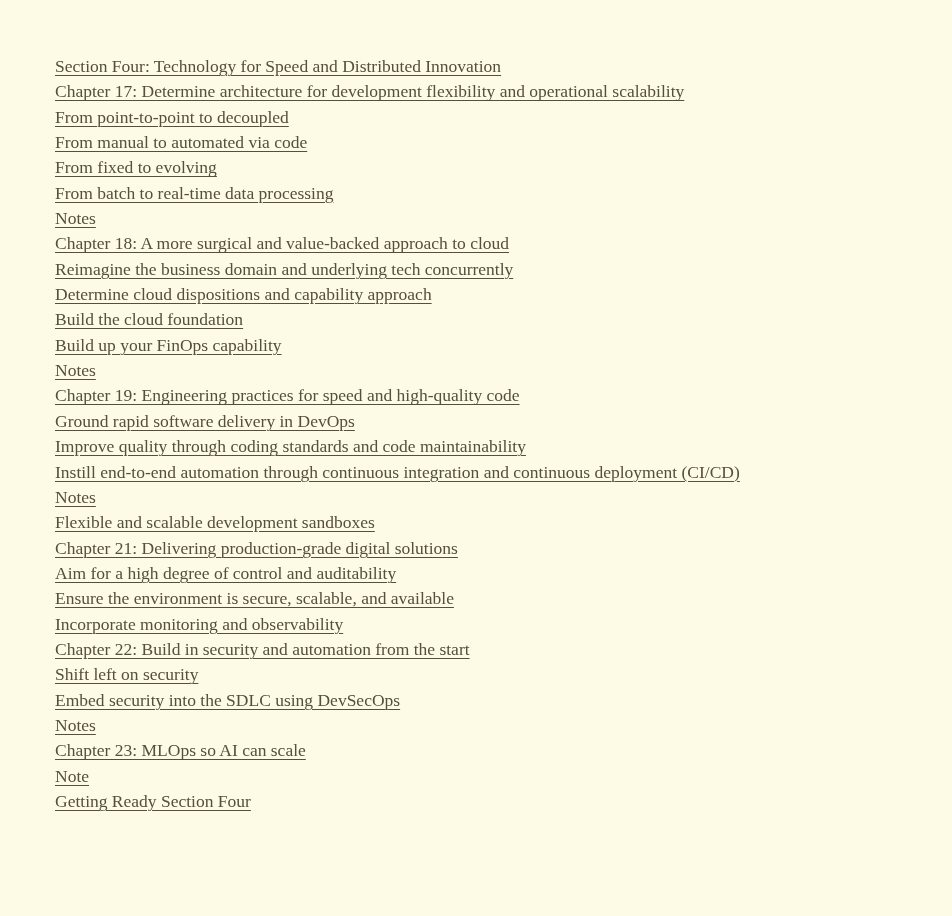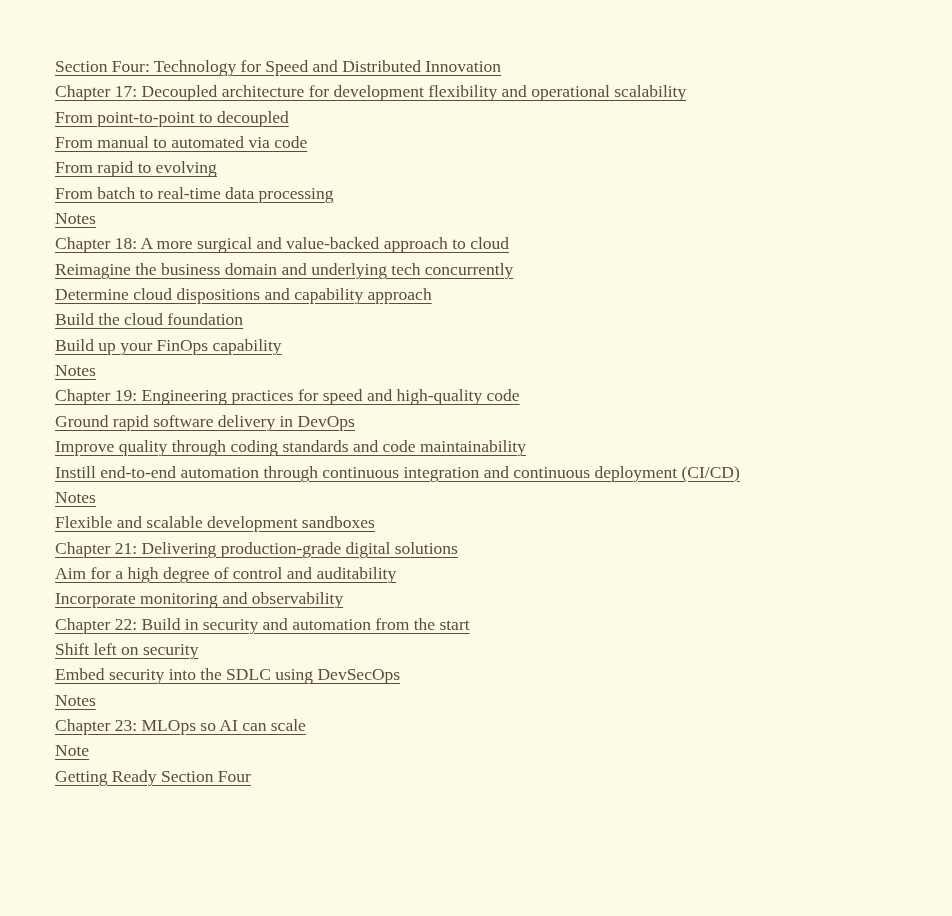--- a/index.html
+++ b/index.html
@@ -39,40 +39,41 @@
     text-decoration-skip-ink: auto;
     cursor: pointer;
   }
 </style>
 </head>
 <body>
 
 <div class="toc-page">
   <ul class="toc-list">
       <li><a class="toc-link">Section Four: Technology for Speed and Distributed Innovation</a></li>
-      <li><a class="toc-link">Chapter 17: Decoupled architecture for development flexibility and operational scalability</a></li>
+      <li><a class="toc-link">Chapter 17: Determine architecture for development flexibility and operational scalability</a></li>
       <li><a class="toc-link">From point-to-point to decoupled</a></li>
       <li><a class="toc-link">From manual to automated via code</a></li>
-      <li><a class="toc-link">From rapid to evolving</a></li>
+      <li><a class="toc-link">From fixed to evolving</a></li>
       <li><a class="toc-link">From batch to real-time data processing</a></li>
       <li><a class="toc-link">Notes</a></li>
       <li><a class="toc-link">Chapter 18: A more surgical and value-backed approach to cloud</a></li>
       <li><a class="toc-link">Reimagine the business domain and underlying tech concurrently</a></li>
       <li><a class="toc-link">Determine cloud dispositions and capability approach</a></li>
       <li><a class="toc-link">Build the cloud foundation</a></li>
       <li><a class="toc-link">Build up your FinOps capability</a></li>
       <li><a class="toc-link">Notes</a></li>
       <li><a class="toc-link">Chapter 19: Engineering practices for speed and high-quality code</a></li>
       <li><a class="toc-link">Ground rapid software delivery in DevOps</a></li>
       <li><a class="toc-link">Improve quality through coding standards and code maintainability</a></li>
       <li><a class="toc-link">Instill end-to-end automation through continuous integration and continuous deployment (CI/CD)</a></li>
       <li><a class="toc-link">Notes</a></li>
       <li><a class="toc-link">Flexible and scalable development sandboxes</a></li>
       <li><a class="toc-link">Chapter 21: Delivering production-grade digital solutions</a></li>
       <li><a class="toc-link">Aim for a high degree of control and auditability</a></li>
+      <li><a class="toc-link">Ensure the environment is secure, scalable, and available</a></li>
       <li><a class="toc-link">Incorporate monitoring and observability</a></li>
       <li><a class="toc-link">Chapter 22: Build in security and automation from the start</a></li>
       <li><a class="toc-link">Shift left on security</a></li>
       <li><a class="toc-link">Embed security into the SDLC using DevSecOps</a></li>
       <li><a class="toc-link">Notes</a></li>
       <li><a class="toc-link">Chapter 23: MLOps so AI can scale</a></li>
       <li><a class="toc-link">Note</a></li>
       <li><a class="toc-link">Getting Ready Section Four</a></li>
     </ul>
 </div>

